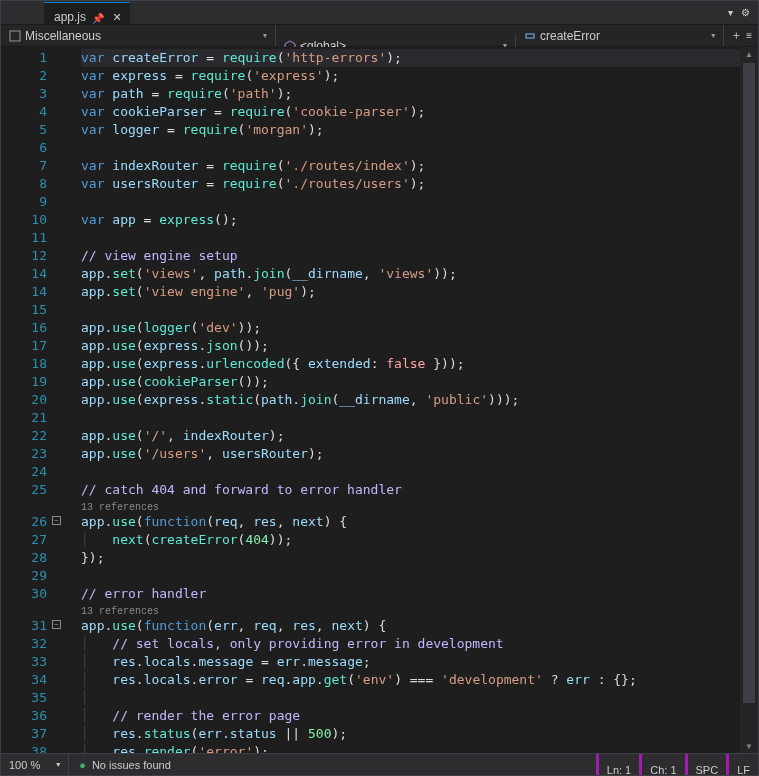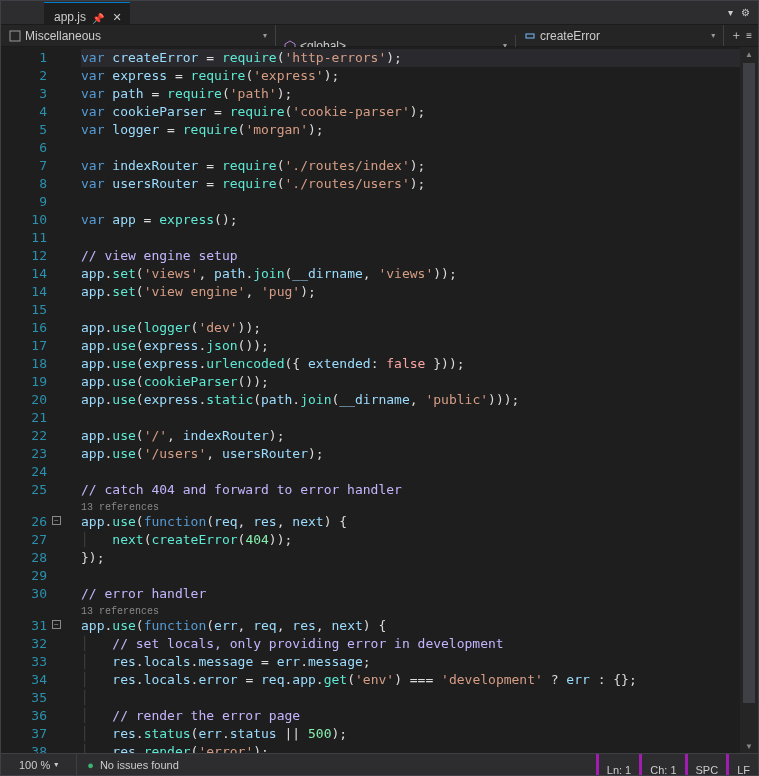--- a/index.html
+++ b/index.html
@@ -136,21 +136,21 @@
 }
 .status-bar {
   height: 22px;
   background: #2d2d30;
   border-top: 1px solid #3f3f46;
   display: flex;
   align-items: center;
   font-size: 11px;
   color: #ccc;
 }
-.status-bar .zoom { padding: 0 18px; border-right: 1px solid #3f3f46; height: 100%; display: flex; align-items: center; gap: 4px; }
+.status-bar .zoom { padding: 0 8px; border-right: 1px solid #3f3f46; height: 100%; display: flex; align-items: center; gap: 16px; }
 .status-bar .issues { padding: 0 10px; display: flex; align-items: center; gap: 6px; }
 .status-bar .check { color: #3cb371; }
 .status-bar .right { margin-left: auto; display: flex; height: 100%; }
 .status-bar .right div { padding: 16px 8px; border-left: 3px solid #a21caf; height: 100%; display: flex; align-items: center; }
 </style>
 </head>
 <body>
 
 <div class="tab-bar">
   <div class="tab">

